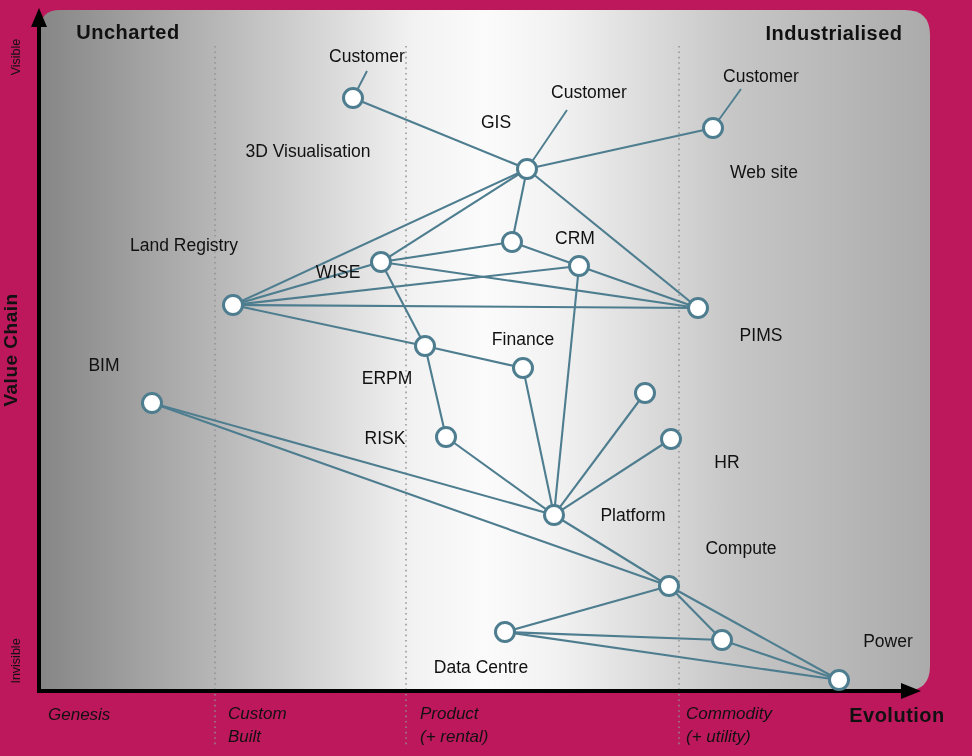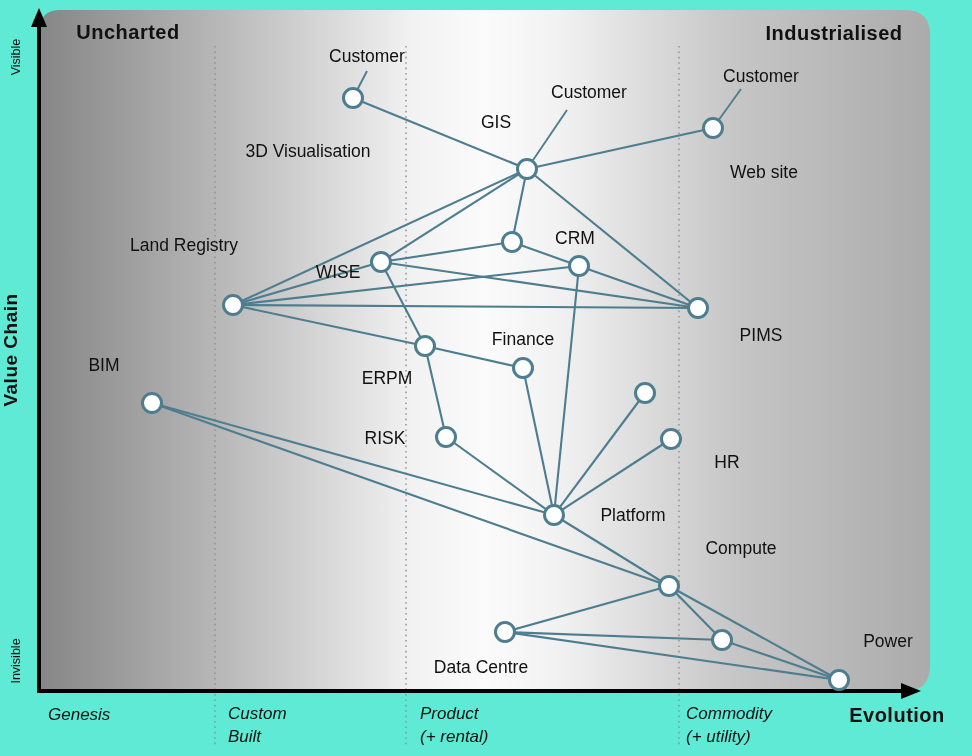--- a/index.html
+++ b/index.html
@@ -1,16 +1,16 @@
 <!DOCTYPE html>
 <html><head>
 <meta charset="utf-8">
 <style>
   html,body{margin:0;padding:0;background:#ffffff;}
-  #stage{position:relative;width:972px;height:756px;background:#5eead4;overflow:hidden;}
+  #stage{position:relative;width:972px;height:756px;background:#be185d;overflow:hidden;}
   svg{position:absolute;left:0;top:0;}
   text{font-family:"Liberation Sans","DejaVu Sans",sans-serif;fill:#111111;}
   .lbl-node{font-size:17.5px;}
   .lbl-zone{font-size:20px;font-weight:bold;letter-spacing:.5px;}
   .lbl-stage{font-size:17px;font-style:italic;}
   .lbl-axissmall{font-size:12.5px;}
   .lbl-vclabel{font-size:19px;font-weight:bold;letter-spacing:.5px;}
   .edge{fill:none;stroke-width:2.1;}
   .stub{fill:none;stroke-width:1.9;}
   .node-circle{stroke-width:3;}

